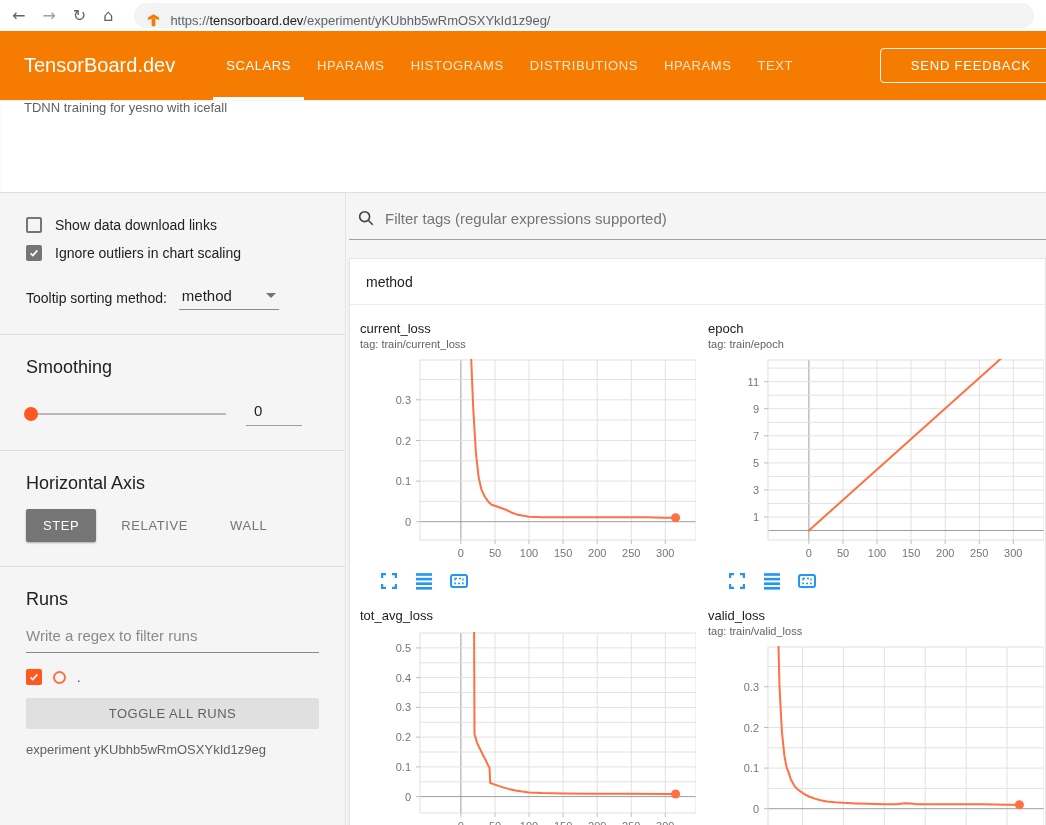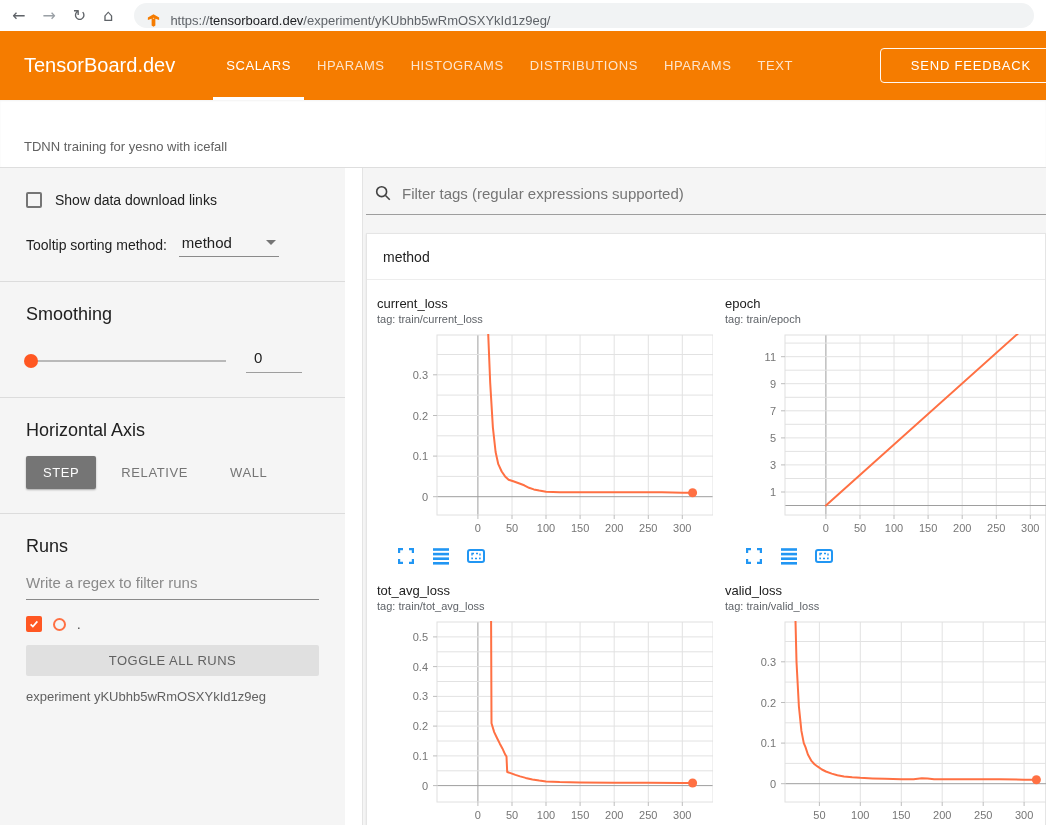--- a/index.html
+++ b/index.html
@@ -18,21 +18,21 @@
 
   
   .app-header { height:69px; background:#f57c00; display:flex; align-items:stretch; overflow:hidden; flex-shrink:0; }
   .logo { color:#fff; font-size:20px; font-weight:500; align-self:center; margin:0 26px 0 24px; white-space:nowrap; }
   .nav { display:flex; align-items:stretch; margin-left:12px; }
   .tab { display:flex; align-items:center; padding:3px 13px 0; font-size:13px; font-weight:500; letter-spacing:.6px; color:rgba(255,255,255,.8); border-bottom:3px solid transparent; cursor:pointer; white-space:nowrap; }
   .tab.active { color:#fff; border-bottom-color:#fff; }
   .feedback-btn { margin-left:auto; margin-right:-16px; align-self:center; flex-shrink:0; background:transparent; border:1px solid rgba(255,255,255,.95); border-radius:4px; color:#fff; font-size:13px; font-weight:500; letter-spacing:.8px; padding:9px 30px; cursor:pointer; white-space:nowrap; font-family:inherit; }
 
   
-  .subheader { height:68px; background:#fff; border-bottom:1px solid #dedede; display:flex; align-items:flex-end; padding:0 0 13px 24px; flex-shrink:0; box-shadow:0 1px 2px rgba(0,0,0,.05) inset; }
+  .subheader { height:93px; background:#fff; border-bottom:1px solid #dedede; display:flex; padding:0 0 13px 24px; flex-shrink:0; box-shadow:0 1px 2px rgba(0,0,0,.05) inset; }
   .exp-title { font-size:13px; color:#616161; }
 
   
   .content { flex:1; display:flex; height:645px; overflow:hidden; }
 
   
   .sidebar { width:345px; flex-shrink:0; background:#f5f5f5; padding-top:24px; overflow:hidden; }
   .check-row { margin:0 26px 12px; display:flex; align-items:center; gap:13px; }
   .checkbox { width:16px; height:16px; border:2px solid #757575; border-radius:2px; flex-shrink:0; display:flex; align-items:center; justify-content:center; cursor:pointer; background:#fff0; }
   .checkbox.checked { background:#757575; border-color:#757575; }
@@ -54,21 +54,21 @@
   .axis-btn { font-family:inherit; font-size:13px; font-weight:500; letter-spacing:.6px; color:#757575; background:transparent; border:none; padding:9px 17px; border-radius:2px; margin-right:8px; cursor:pointer; }
   .axis-btn.active { background:#757575; color:#fdfdfd; box-shadow:0 1px 2px rgba(0,0,0,.3); }
   .regex-input { margin-top:17px; font-size:15px; color:#8a8a8a; border-bottom:1px solid #8a8a8a; padding-bottom:8px; cursor:text; }
   .run-row { margin-top:16px; display:flex; align-items:center; gap:11px; }
   .run-circle { width:13px; height:13px; border:2px solid #ff7043; border-radius:50%; flex-shrink:0; }
   .run-name { font-size:13px; color:#424242; }
   .toggle-btn { margin-top:13px; width:100%; background:#e0e0e0; border:none; border-radius:2px; color:#616161; font-family:inherit; font-size:13px; font-weight:500; letter-spacing:.5px; padding:8px 0; cursor:pointer; }
   .exp-label { margin-top:13px; font-size:13px; color:#616161; }
 
   
-  .main { flex:1; background:#f5f5f5; border-left:1px solid #e4e4e4; overflow:hidden;margin-left:17px; }
+  .main { flex:1; background:#f5f5f5; border-left:1px solid #e4e4e4; overflow:hidden; }
   .filter-row { display:flex; align-items:center; gap:10px; margin-left:3px; padding:16px 8px 12px 8px; border-bottom:1px solid #9e9e9e; }
   .filter-row svg { width:18px; height:18px; flex-shrink:0; }
   .filter-placeholder { font-size:15px; color:#757575; }
   .card { margin:18px 0 0 3px; background:#fff; border:1px solid #e5e5e5; box-shadow:0 1px 2px rgba(0,0,0,.08); min-height:600px; }
   .card-header { height:46px; line-height:46px; padding-left:16px; font-size:14px; color:#212121; border-bottom:1px solid #ededed; cursor:pointer; }
   .charts { display:grid; grid-template-columns:348px 348px; padding:16px 0 0 10px; }
   .chart { padding-bottom:2px; }
   .chart-title { font-size:13px; color:#212121; }
   .chart-tag { font-size:11px; color:#5f6368; margin-top:2px; }
   svg.plot { display:block; margin-top:6px; }
@@ -110,20 +110,28 @@
   <div class="subheader">
     <span class="exp-title">TDNN training for yesno with icefall</span>
   </div>
 
   <div class="content">
 
     <aside class="sidebar">
       <div class="check-row">
         <span class="checkbox"></span>
         <span class="cb-label">Show data download links</span>
+      </div>
+      <div class="check-row">
+        <span class="checkbox checked">
+          <svg width="12" height="12" viewBox="0 0 16 16">
+              <path d="M3.5 8.5l3 3 6-7" fill="none" stroke="#fff" stroke-width="2.2"></path>
+            </svg>
+        </span>
+        <span class="cb-label">Ignore outliers in chart scaling</span>
       </div>
       <div class="tooltip-row">
         <span class="tooltip-label">Tooltip sorting method:</span>
         <span class="select">
           <span class="select-value">method</span>
           <span class="select-arrow"></span>
         </span>
       </div>
       <div class="sb-divider"></div>
 
@@ -320,21 +328,20 @@
                 </svg>
               <svg class="act" viewBox="0 0 22 22">
                   <rect x="3" y="5" width="16" height="12" rx="2" fill="none" stroke="#2196f3" stroke-width="2"></rect>
                   <rect x="7" y="8.5" width="8" height="5" fill="none" stroke="#2196f3" stroke-width="1.4" stroke-dasharray="2,2"></rect>
                 </svg>
             </div>
           </div>
 
           <div class="chart">
             <div class="chart-title">tot_avg_loss</div>
-            <div class="chart-tag">tag: train/tot_avg_loss</div>
             <svg class="plot" viewBox="0 0 336 210" width="336" height="210">
                 <line x1="100.9" y1="4" x2="100.9" y2="184" stroke="#9e9e9e"></line>
                 <line x1="135.0" y1="4" x2="135.0" y2="184" stroke="#e2e2e2"></line>
                 <line x1="169.0" y1="4" x2="169.0" y2="184" stroke="#e2e2e2"></line>
                 <line x1="203.1" y1="4" x2="203.1" y2="184" stroke="#e2e2e2"></line>
                 <line x1="237.2" y1="4" x2="237.2" y2="184" stroke="#e2e2e2"></line>
                 <line x1="271.3" y1="4" x2="271.3" y2="184" stroke="#e2e2e2"></line>
                 <line x1="305.3" y1="4" x2="305.3" y2="184" stroke="#e2e2e2"></line>
                 <line x1="60" y1="167.6" x2="336" y2="167.6" stroke="#9e9e9e"></line>
                 <line x1="60" y1="152.8" x2="336" y2="152.8" stroke="#e2e2e2"></line>

